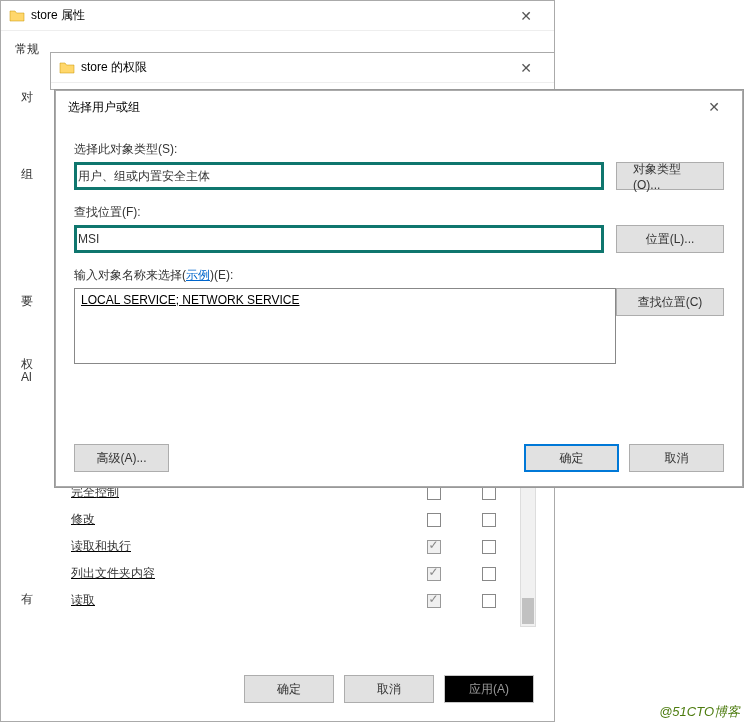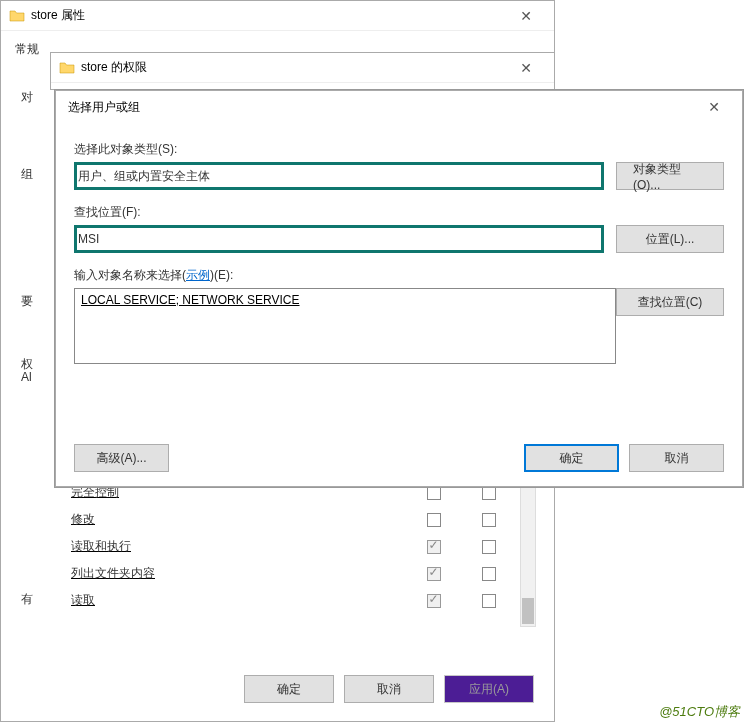--- a/index.html
+++ b/index.html
@@ -24,21 +24,21 @@
     .perm-row .name { width: 335px; color: #333; }
     .perm-row .cb { width: 55px; display: flex; justify-content: center; }
     .cbx { width: 14px; height: 14px; border: 1px solid #888; background: #fff; position: relative; display: inline-block; }
     .cbx.checked { background: #f0f0f0; border-color: #999; }
     .cbx.checked::after { content: "✓"; position: absolute; left: 1px; top: -3px; font-size: 12px; color: #888; }
     .scrollbar { position: absolute; right: 18px; top: 478px; width: 16px; height: 148px; background: #f1f1f1; border: 1px solid #ddd; }
     .scrollbar .thumb { position: absolute; left: 1px; top: 118px; width: 12px; height: 26px; background: #c1c1c1; }
 
     .bottom-buttons { position: absolute; bottom: 18px; right: 20px; display: flex; gap: 10px; }
     .btn { min-width: 90px; height: 28px; border: 1px solid #adadad; background: #e1e1e1; display: flex; align-items: center; justify-content: center; font-size: 12px; color: #333; cursor: pointer; padding: 0 16px; }
-    .btn.disabled { color: #9a9a9a; background: #4c1d95; border-color: #c7c7c7; cursor: default; }
+    .btn.disabled { color: #9a9a9a; background: #000000; border-color: #c7c7c7; cursor: default; }
     .btn.primary { border: 2px solid #0078d7; }
 
     
     .win-perm { left: 50px; top: 52px; width: 505px; height: 38px; background: #fff; }
 
     
     .win-select { left: 55px; top: 90px; width: 688px; height: 397px; background: #fff; box-shadow: 0 0 0 1px #999; }
     .win-select .titlebar { height: 32px; border-bottom: none; }
     .dlg-body { padding: 18px 18px 14px 18px; position: relative; height: calc(100% - 32px); }
     .sect-label { font-size: 12px; color: #333; margin-bottom: 4px; }

